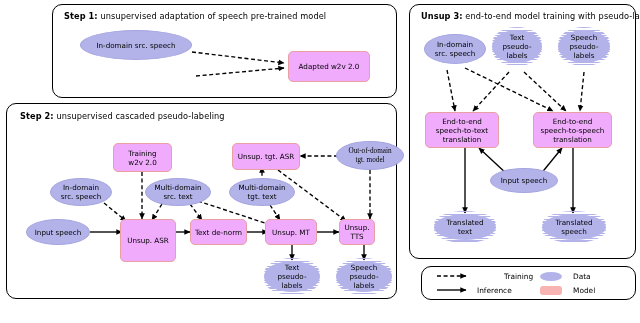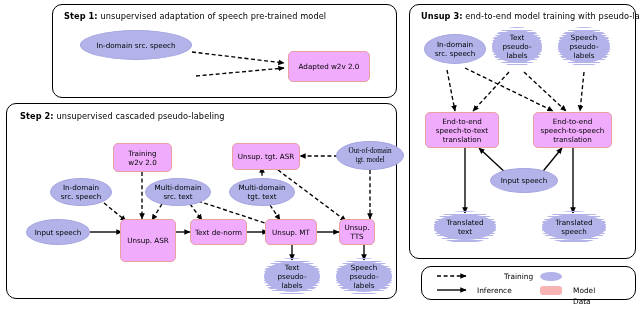--- a/index.html
+++ b/index.html
@@ -247,16 +247,16 @@
   </div>
 
   <svg class="edges" viewBox="0 0 640 323" style="z-index:6;">
     <path class="e-train" marker-end="url(#ah)" d="M437,276 L466,276"></path>
     <path class="e-inf" marker-end="url(#ah)" d="M437,290 L466,290"></path>
   </svg>
   <div class="legend-row" style="left:504px;top:272px;">Training</div>
   <div class="legend-row" style="left:477px;top:286px;">Inference</div>
   <div class="legend-swatch sw-data" style="left:540px;top:272px;"></div>
   <div class="legend-swatch sw-model" style="left:540px;top:286px;"></div>
-  <div class="legend-row" style="left:573px;top:272px;margin-top:25px;">Data</div>
+  <div class="legend-row" style="left:573px;top:272px;">Data</div>
   <div class="legend-row" style="left:573px;top:286px;">Model</div>
 
 </div>
 
 </body></html>

